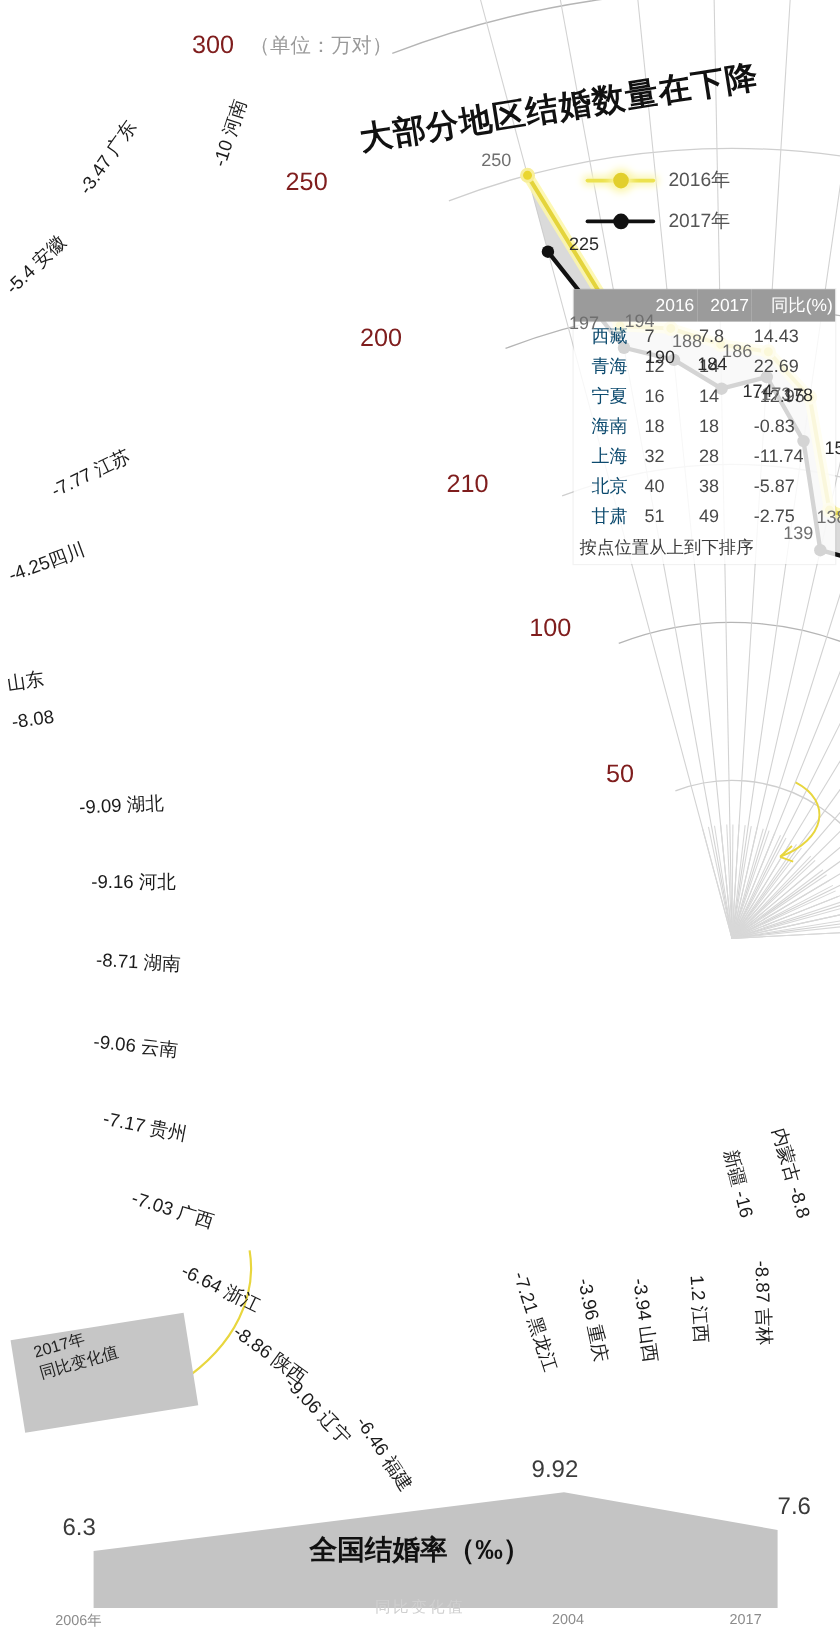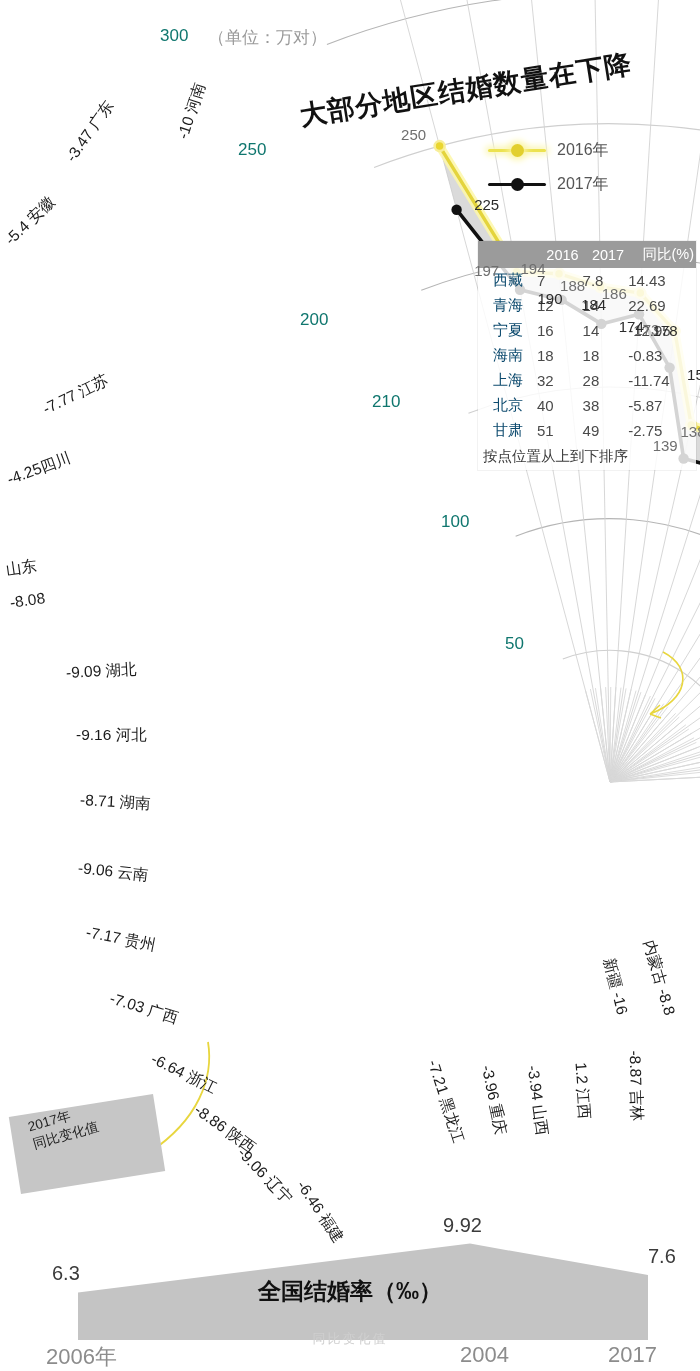--- a/index.html
+++ b/index.html
@@ -24,21 +24,21 @@
     transform:rotate(-9deg);transform-origin:0 50%;
     font-family:"DejaVu Sans","Liberation Sans",sans-serif;
   }
 
   
   .unit{
     position:absolute;left:208px;top:26px;
     font-size:17px;color:#9a9a9a;white-space:nowrap;
   }
   .tick-label{
-    position:absolute;font-size:17px;color:#0f766e;white-space:nowrap;
+    position:absolute;font-size:21px;color:#7f1d1d;white-space:nowrap;
   }
 
   
   .legend{position:absolute;left:488px;top:133px;}
   .legend-row{display:flex;align-items:center;height:34px;}
   .legend-swatch{position:relative;width:58px;height:14px;margin-right:11px;}
   .legend-swatch i{
     position:absolute;left:0;top:6px;width:58px;height:3px;border-radius:2px;display:block;
   }
   .legend-swatch b{
@@ -85,21 +85,21 @@
   }
   .anntext{
     position:absolute;left:26px;top:1119px;
     font-size:13.5px;color:#222;line-height:1.35;
     transform:rotate(-16deg);transform-origin:0 0;
   }
 
   
   .bottom{position:absolute;left:0;top:1190px;width:700px;height:181px;}
   .b-label{position:absolute;font-size:20px;color:#3b3b3b;white-space:nowrap;}
-  .b-axis{position:absolute;font-size:22px;color:#8c8c8c;white-space:nowrap;}
+  .b-axis{position:absolute;font-size:12px;color:#8c8c8c;white-space:nowrap;}
   .b-title{
     position:absolute;left:50%;top:86px;transform:translateX(-50%);
     font-size:23px;font-weight:bold;color:#111;white-space:nowrap;
   }
   .watermark{
     position:absolute;left:0;top:1330px;width:700px;text-align:center;
     font-size:13px;color:#cfcfcf;letter-spacing:2px;
   }
 </style>
 </head>
@@ -241,21 +241,21 @@
         <circle cx="736.2" cy="775.4" r="5.2" fill="#111"></circle>
       </g>
     <path id="callout-arrow" fill="none" stroke="#e8d63e" stroke-width="1.8" d="M150,1152 C198,1120 214,1078 208,1042"></path>
     <path id="callout-arrow2" fill="none" stroke="#e8d63e" stroke-width="1.6" d="M663,652 C694,668 688,700 650,714 M650,714 l10,-9 M650,714 l11,4"></path>
   </svg>
 
   <div class="unit">（单位：万对）</div>
   <div id="tick-labels">
       <div class="tick-label" style="left: 160px; top: 26px;">300</div>
       <div class="tick-label" style="left: 238px; top: 140px;">250</div>
-      <div class="tick-label" style="left: 300px; top: 270px; margin-top: 40px;">200</div>
+      <div class="tick-label" style="left: 300px; top: 270px;">200</div>
       <div class="tick-label" style="left: 372px; top: 392px;">210</div>
       <div class="tick-label" style="left: 441px; top: 512px;">100</div>
       <div class="tick-label" style="left: 505px; top: 634px;">50</div>
     </div>
 
   <div class="title">
     <span>大部分地区结婚数量在下降</span>
   </div>
 
   <div class="legend">

